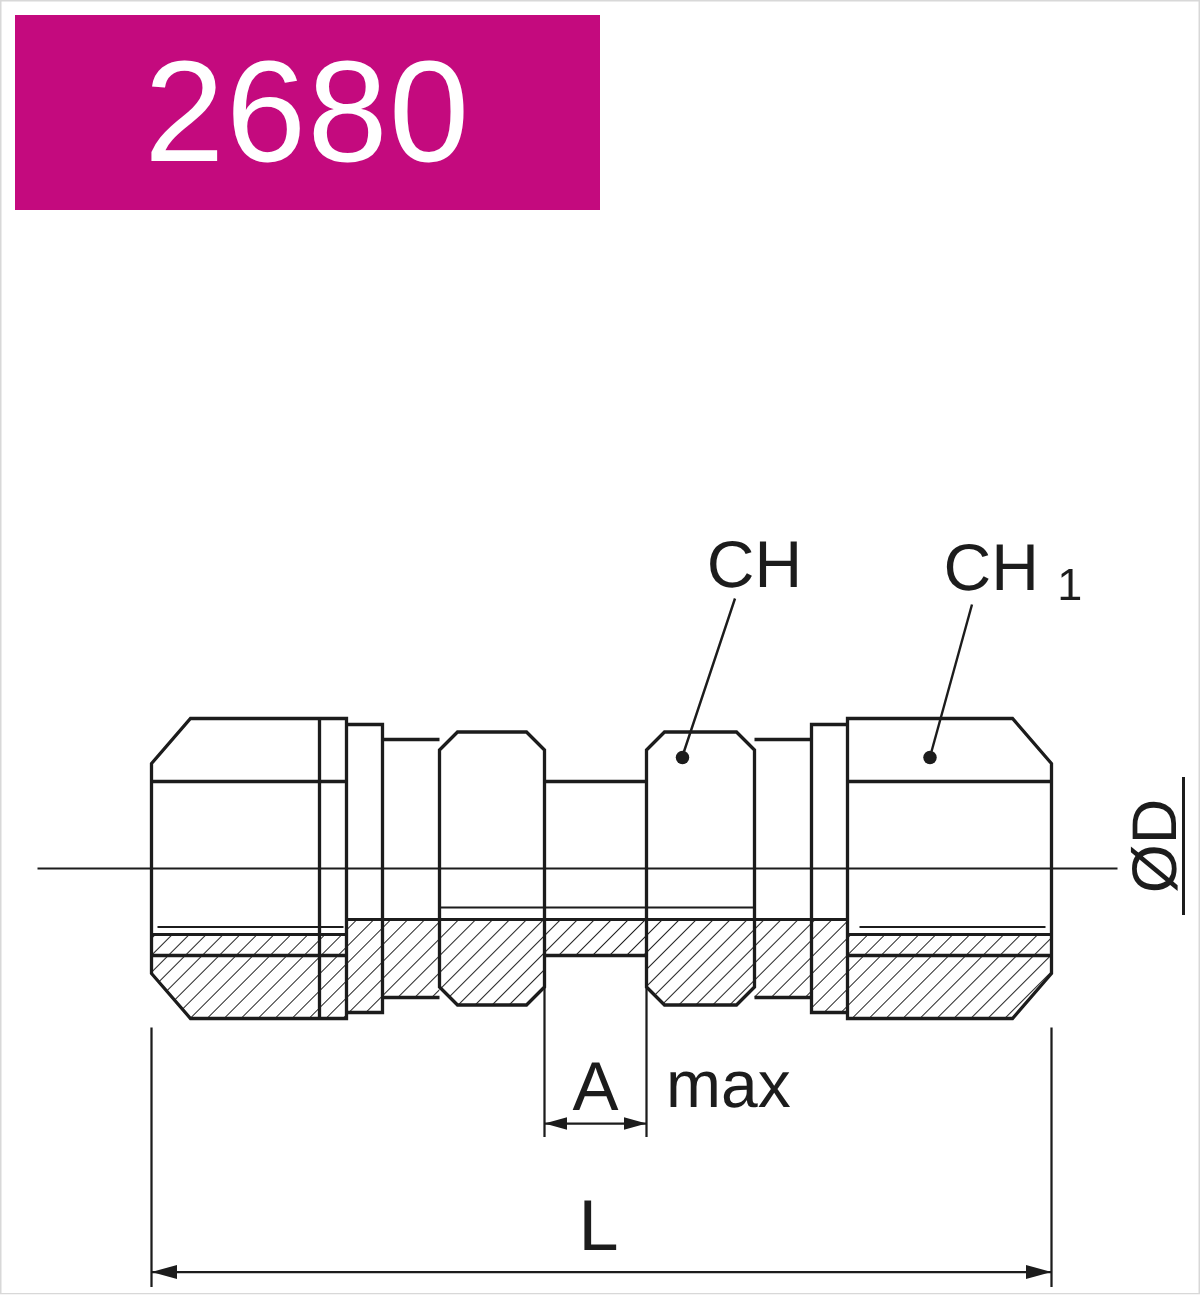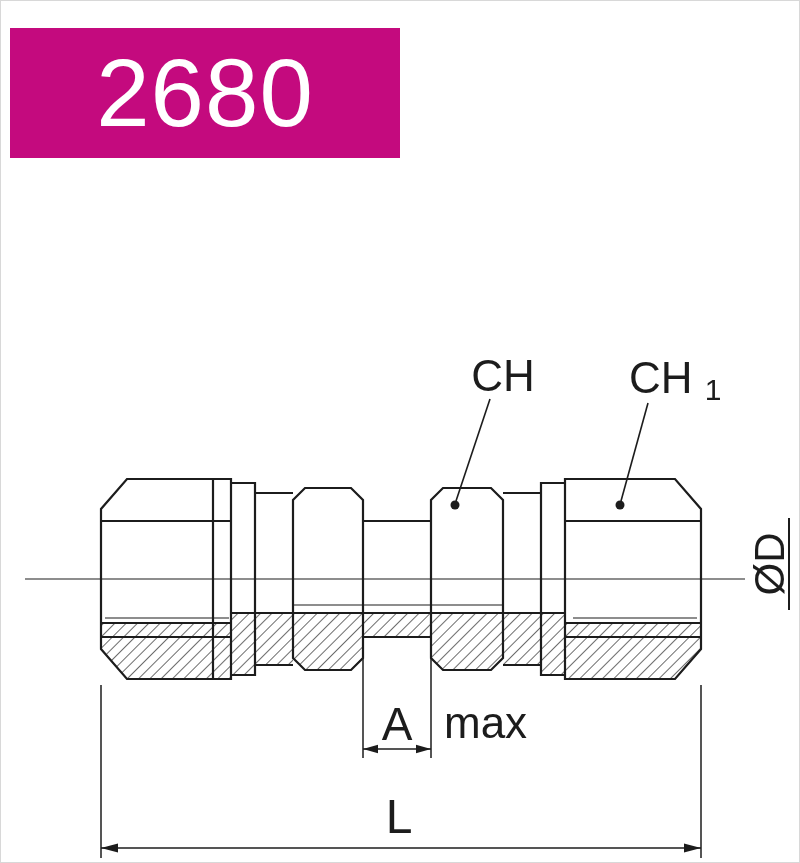--- a/index.html
+++ b/index.html
@@ -18,21 +18,20 @@
   }
   .badge {
     position: absolute;
     left: 9px;
     top: 9px;
     width: 390px;
     height: 130px;
     display: flex;
     align-items: center;
     justify-content: center;
-    margin-top: 18px;
   }
   .badge span {
     font-size: 96px;
     line-height: 1;
     font-weight: 400;
     letter-spacing: 1px;
   }
   svg.drawing {
     position: absolute;
     left: 0;

